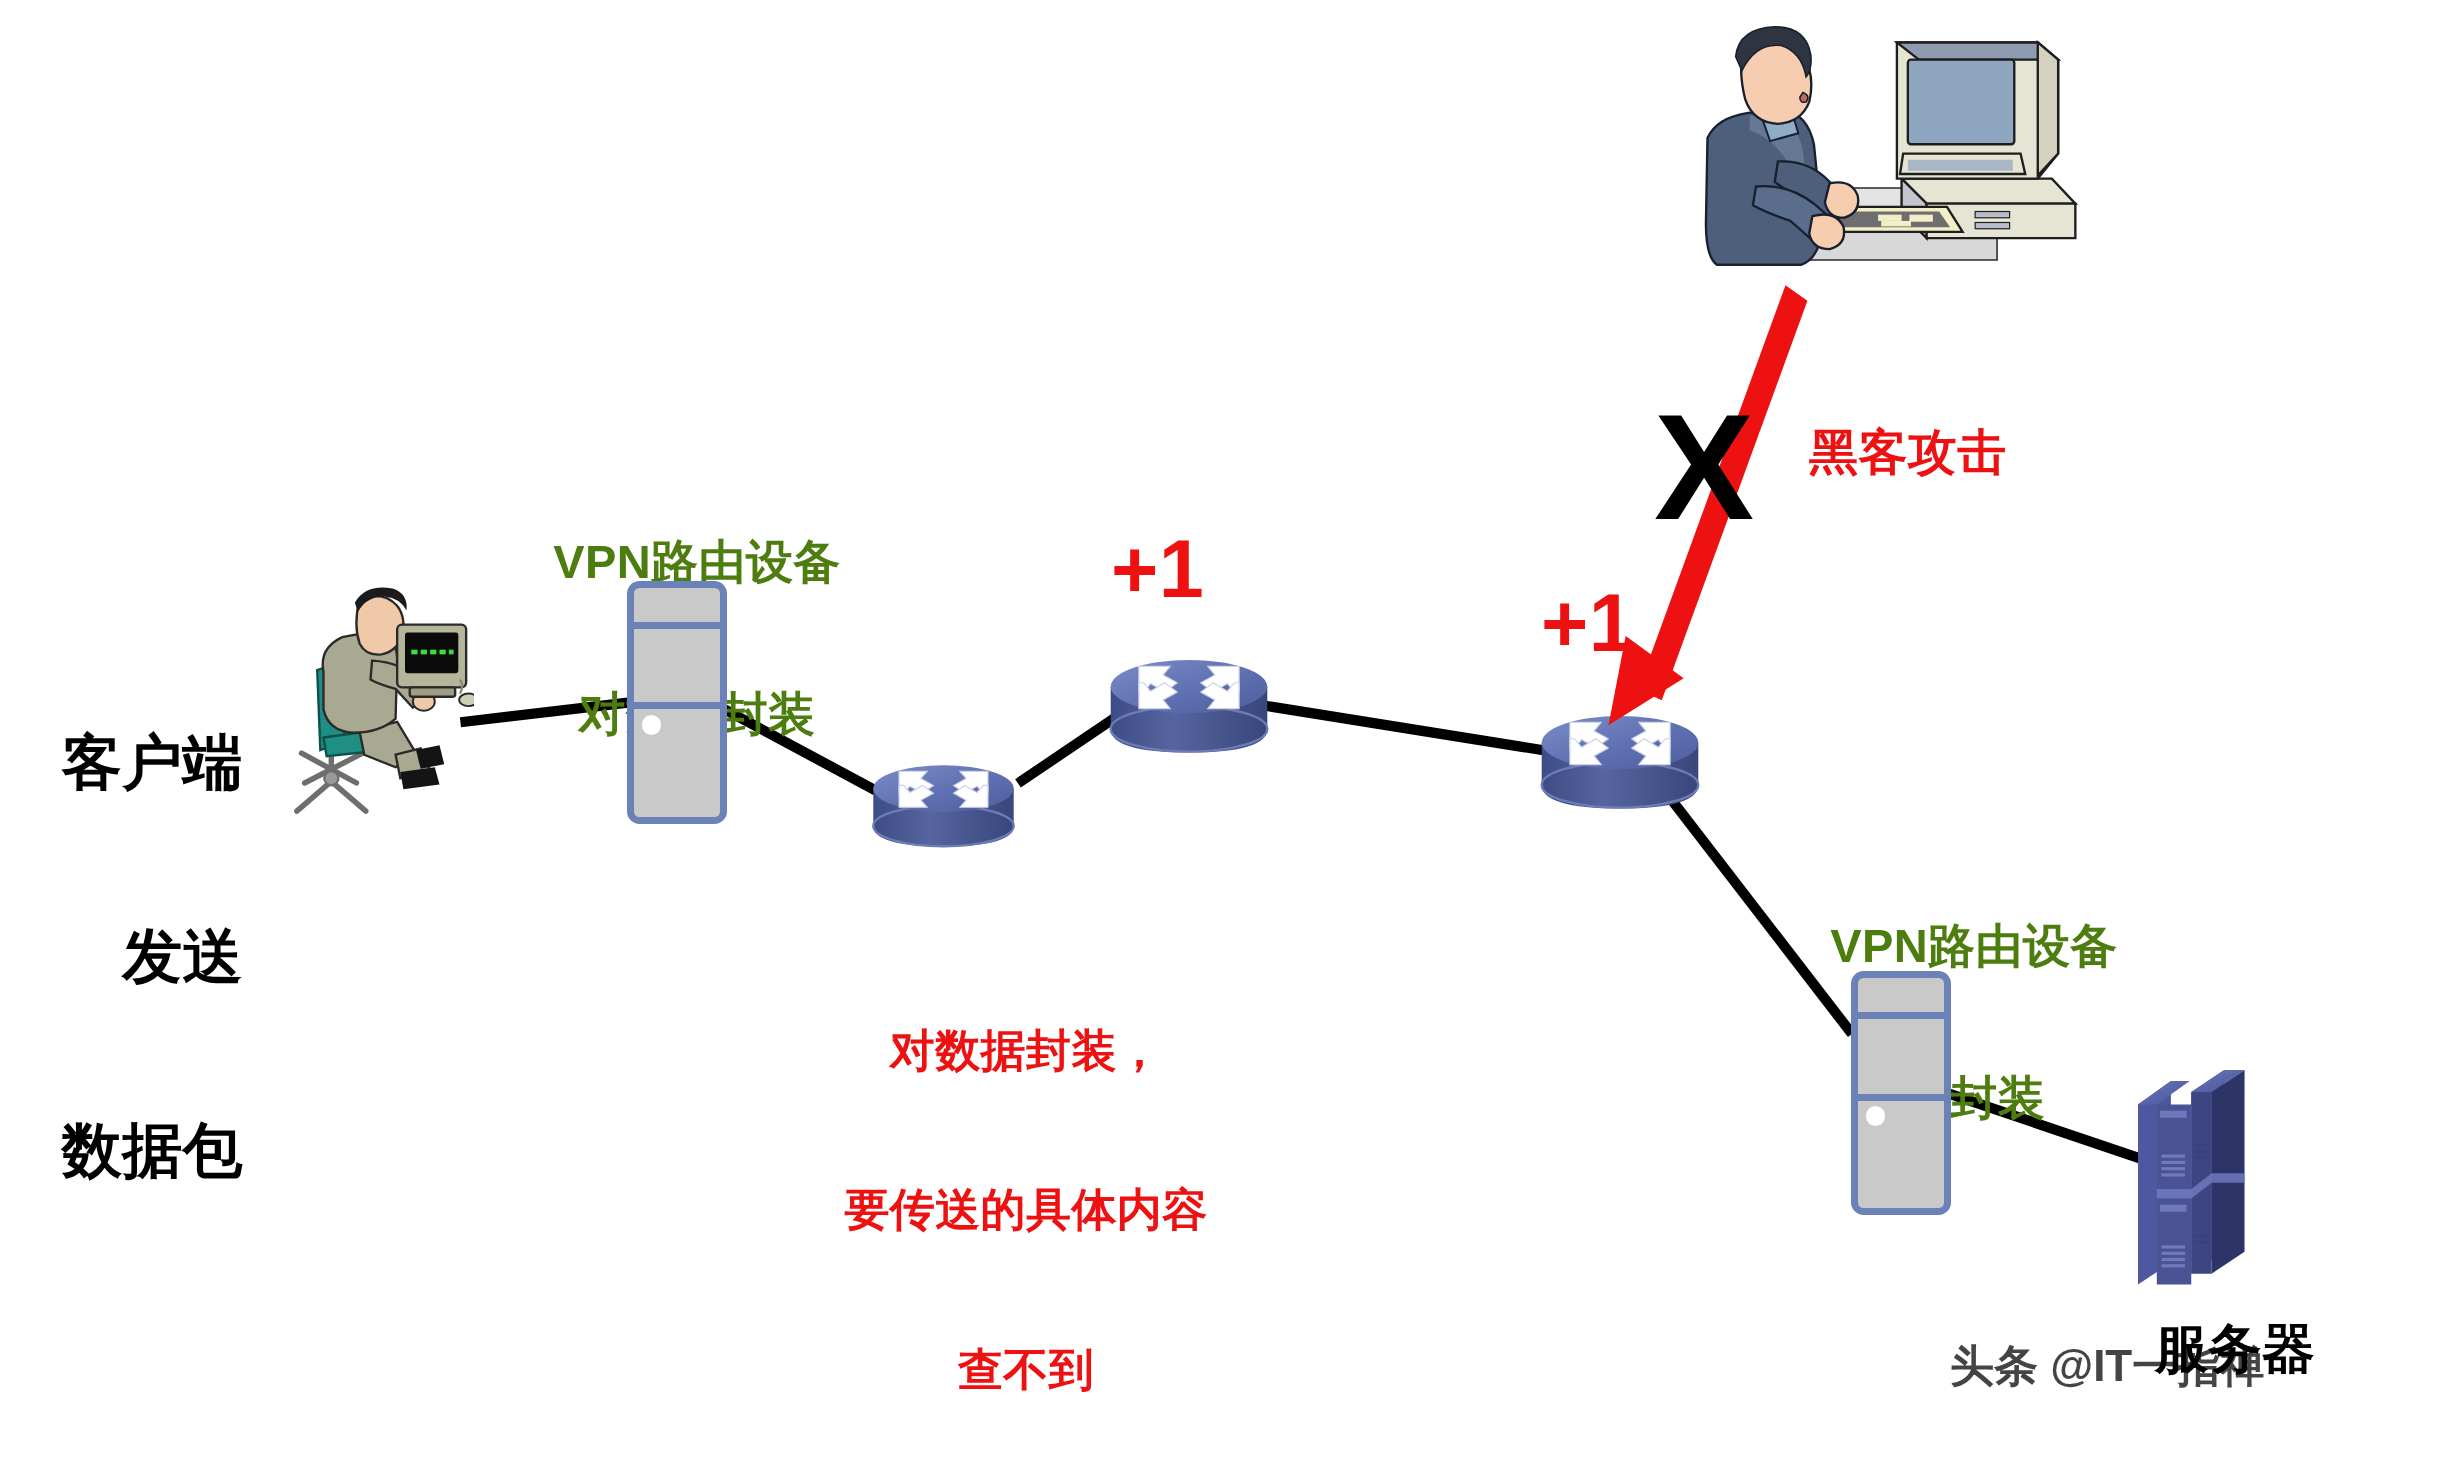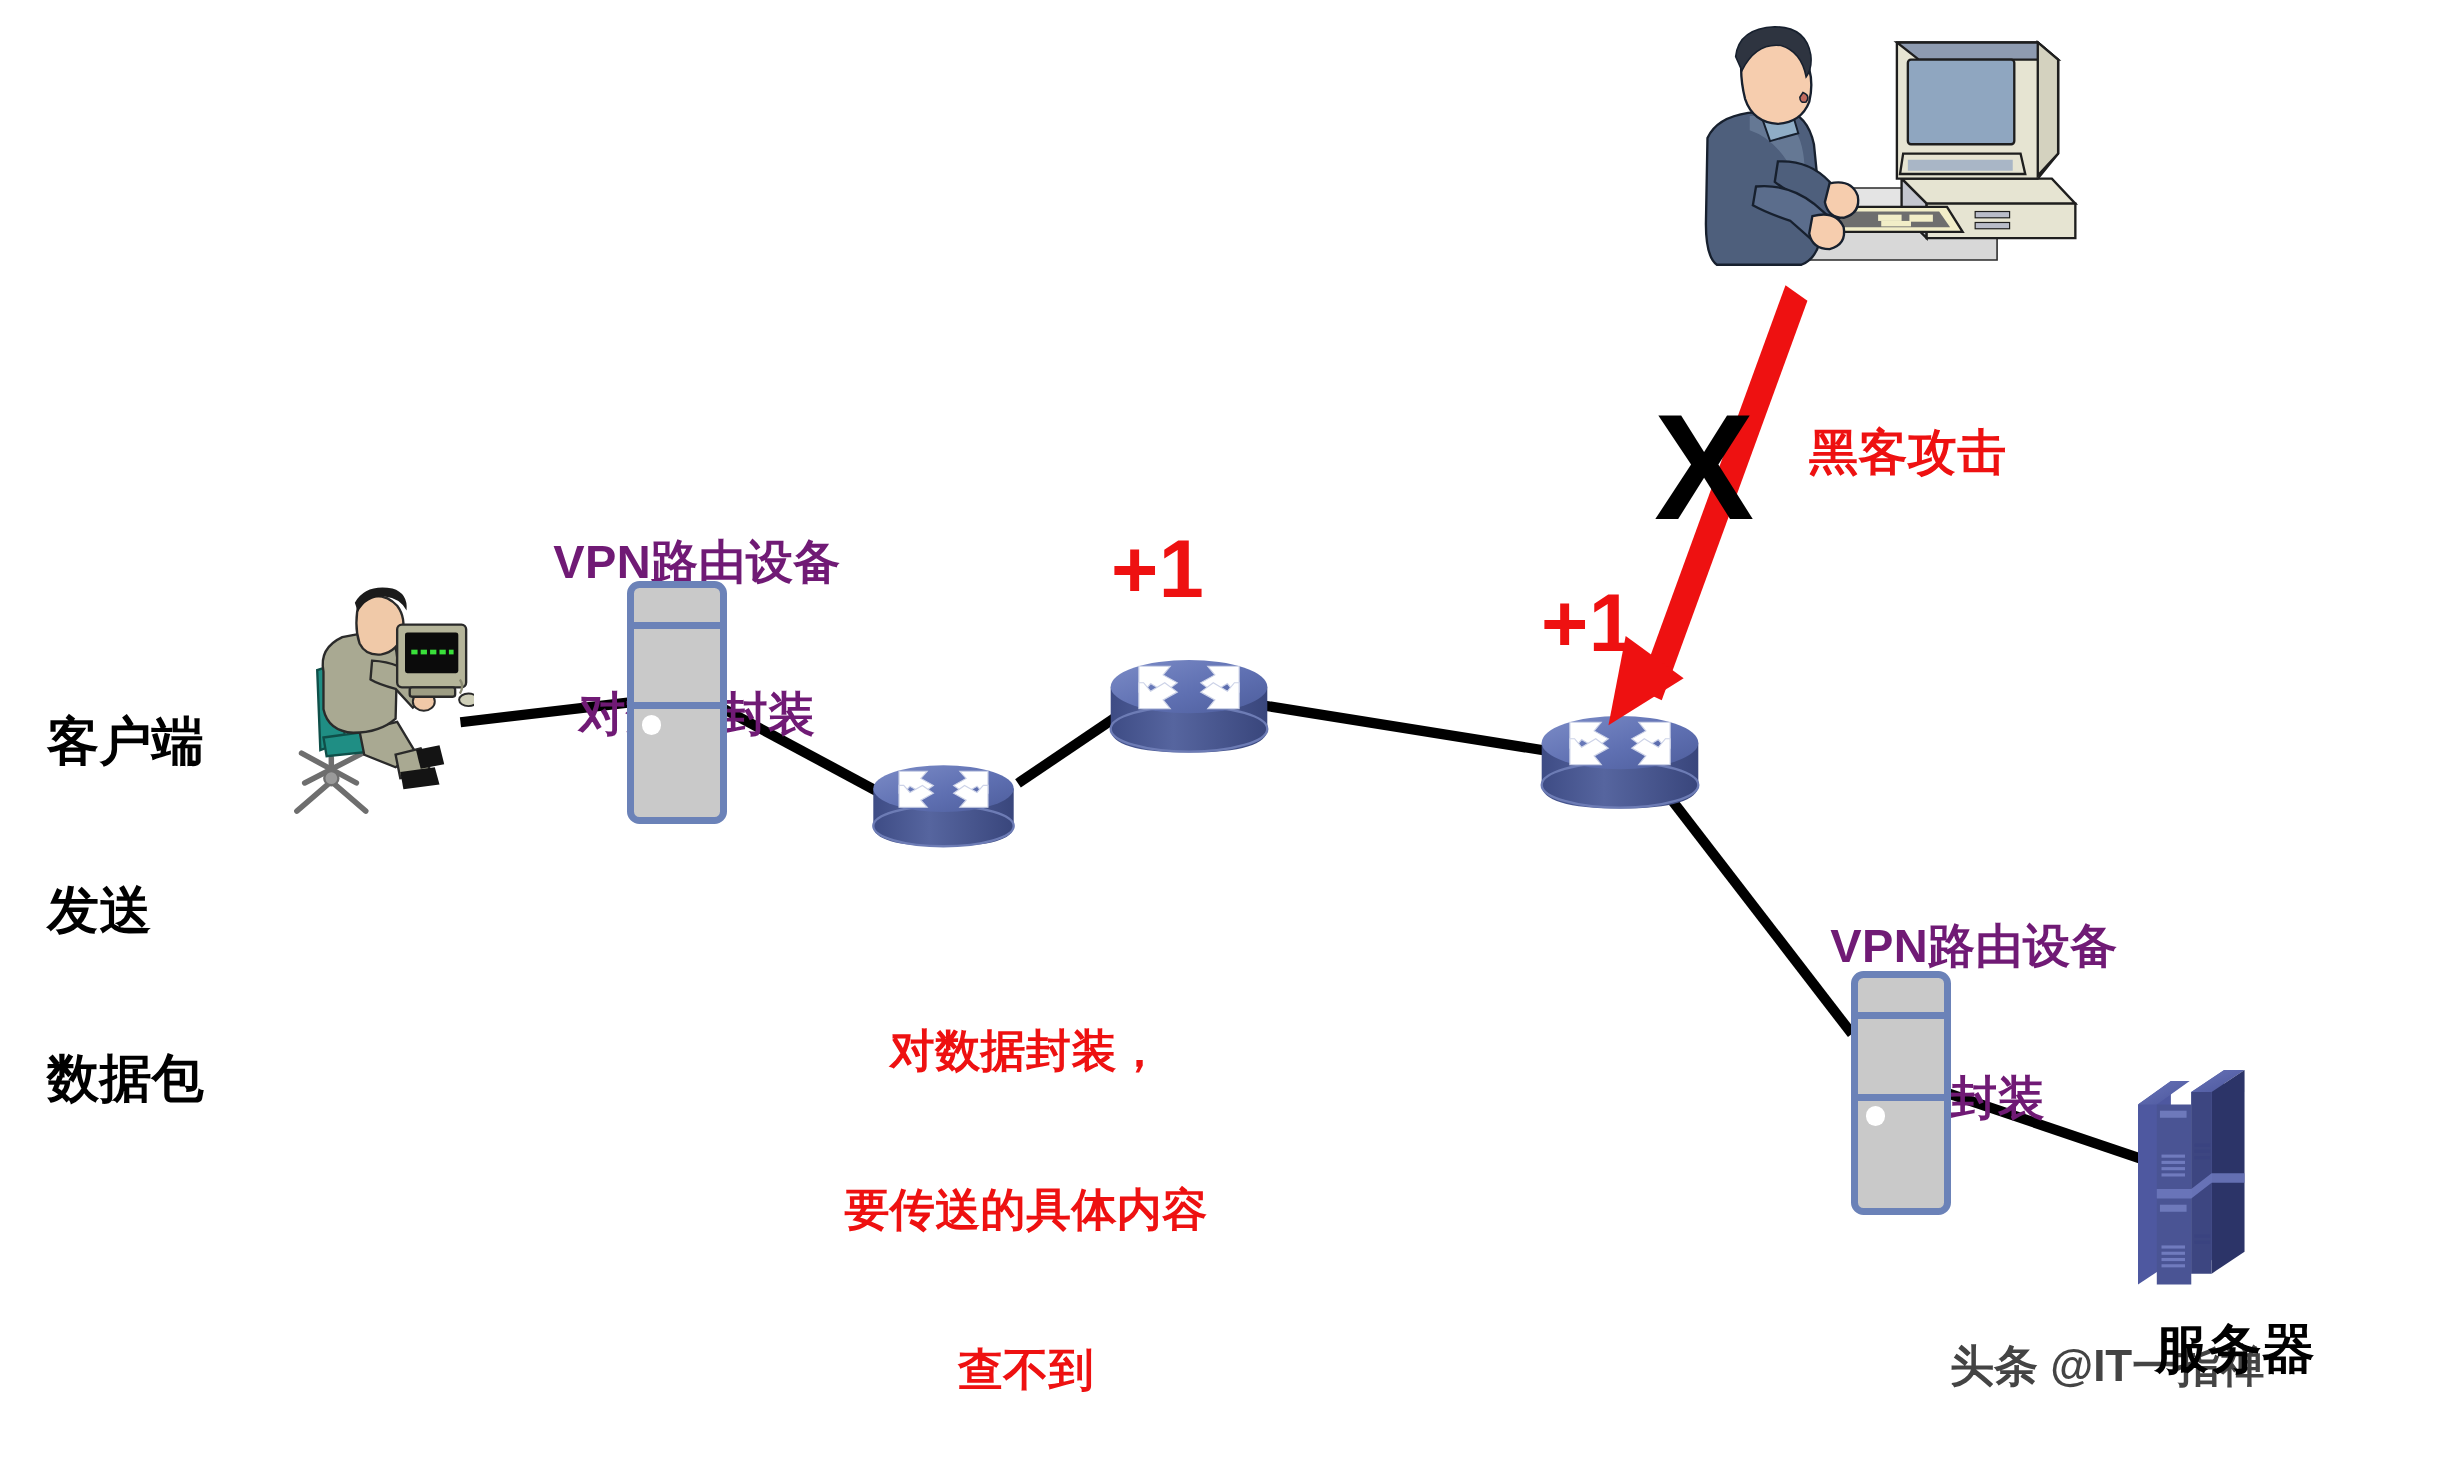--- a/index.html
+++ b/index.html
@@ -24,21 +24,21 @@
     height: 1479px;
     pointer-events: none;
   }
   .lbl {
     position: absolute;
     font-weight: bold;
     line-height: 1.08;
     white-space: pre;
     letter-spacing: 0.4px;
   }
-  .lbl-blue   { color: #701a75; }
+  .lbl-blue   { color: #4d7c0f; }
   .lbl-red    { color: #ee1111; text-align: right; }
   .lbl-black  { color: #000000; }
 
   
   .vpnbox {
     position: absolute;
     background: #c9c9c9;
     border: 7px solid #6b82b8;
     border-radius: 12.5px;
     box-sizing: border-box;
@@ -101,21 +101,21 @@
       <line x1="1300" y1="1000" x2="1430" y2="912"></line>
 
       <line x1="1610" y1="900" x2="1985" y2="960"></line>
 
       <line x1="2130" y1="1015" x2="2365" y2="1320"></line>
 
       <line x1="2485" y1="1395" x2="2745" y2="1483"></line>
     </g>
   </svg>
 
-  <div class="lbl lbl-black" style="left:47px; top:601px; font-size:52px; text-align:left; width:196px;">
+  <div class="lbl lbl-black" style="left:47px; top:601px; font-size:60px; text-align:right; width:196px;">
     <div>客户端</div>
     <div>发送</div>
     <div>数据包</div>
   </div>
 
   <div class="clipart" style="left:278px; top:576px; width:196px; height:243px;">
     <svg viewBox="0 0 250 310" xmlns="http://www.w3.org/2000/svg">
 
       <g stroke="#6e6e6e" stroke-width="7" stroke-linecap="round" fill="none">
         <line x1="68" y1="232" x2="68" y2="262"></line>

